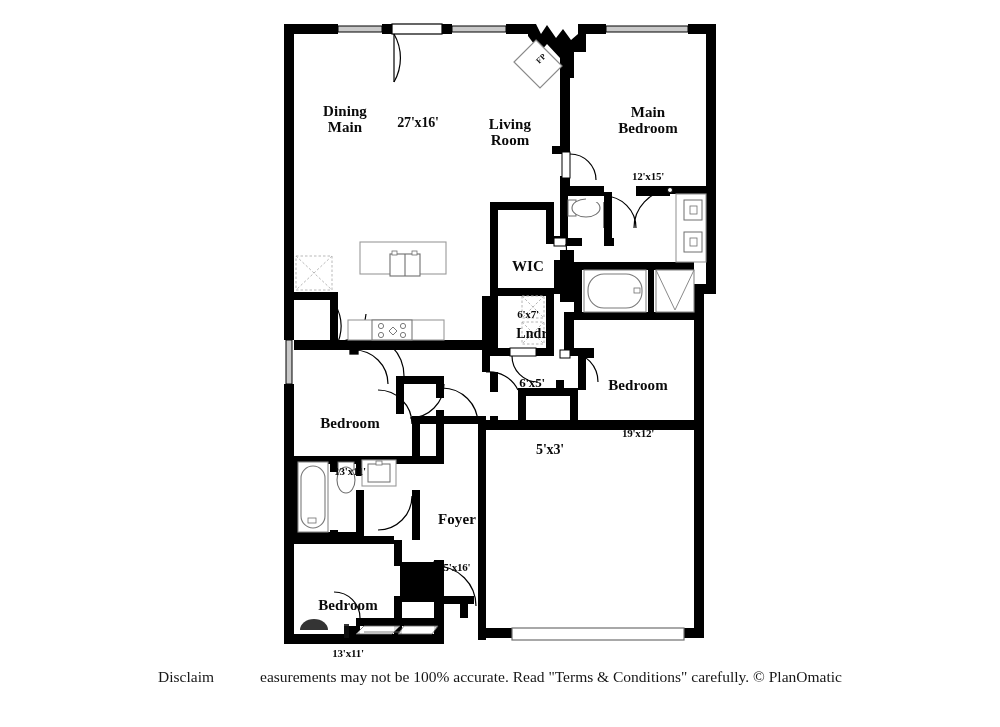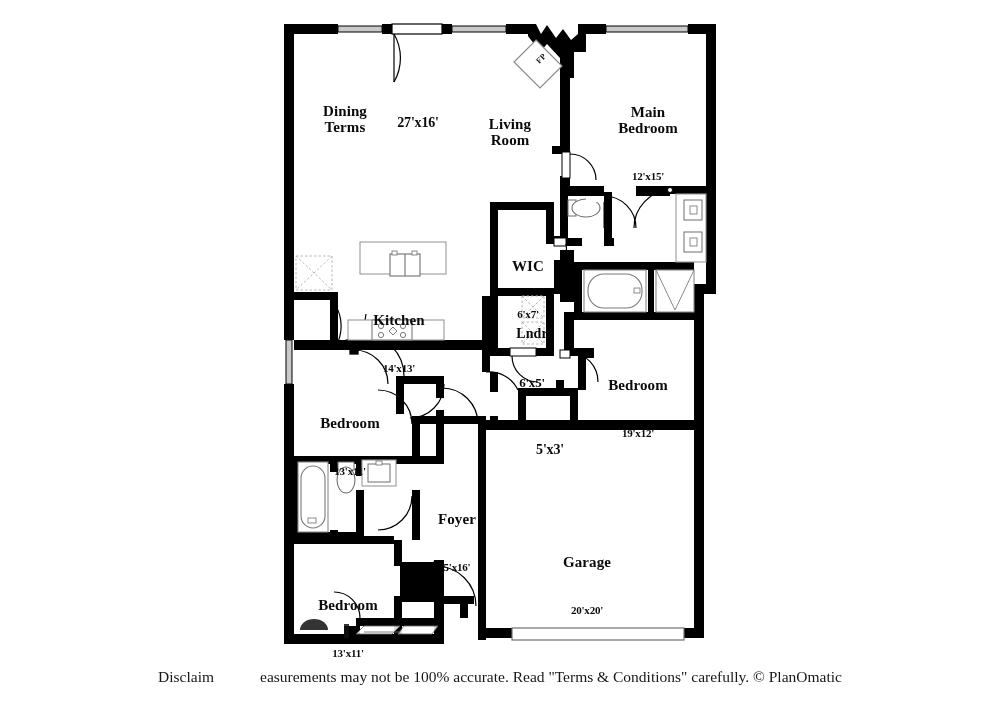--- a/index.html
+++ b/index.html
@@ -390,45 +390,41 @@
     </g>
 
     <g fill="#ffffff" stroke="#8a8a8a" stroke-width="1.2">
       <path d="M536,40 L562,66 L540,88 L514,62 Z"></path>
     </g>
 
   </svg>
 
   <div class="room-label" style="left:295px; top:70px; width:100px;">
     <span class="rl-name">Dining
-Terms</span>
+Main</span>
   </div>
 
   <div class="dim-only" style="left:368px; top:115px; width:100px;">27'x16'</div>
 
   <div class="room-label" style="left:462px; top:83px; width:96px;">
     <span class="rl-name">Living
 Room</span>
   </div>
 
   <div class="room-label" style="left:588px; top:71px; width:120px;">
     <span class="rl-name">Main
 Bedroom</span>
     <span class="rl-dim">12'x15'</span>
   </div>
 
   <div class="room-label" style="left:478px; top:225px; width:100px;">
     <span class="rl-name">WIC</span>
     <span class="rl-dim">6'x7'</span>
   </div>
 
-  <div class="room-label" style="left:344px; top:279px; width:110px;">
-    <span class="rl-name">Kitchen</span>
-    <span class="rl-dim">14'x13'</span>
-  </div>
 
   <div class="room-label small" style="left:488px; top:293px; width:88px;font-family:Liberation Serif, serif;">
     <span class="rl-name">Lndr</span>
     <span class="rl-dim">6'x5'</span>
   </div>
 
   <div class="room-label" style="left:582px; top:344px; width:112px;">
     <span class="rl-name">Bedroom</span>
     <span class="rl-dim">19'x12'</span>
   </div>
@@ -438,24 +434,20 @@
     <span class="rl-dim">13'x11'</span>
   </div>
 
   <div class="dim-only" style="left:518px; top:406px; width:64px;margin-top:36px;">5'x3'</div>
 
   <div class="room-label" style="left:410px; top:478px; width:94px;">
     <span class="rl-name">Foyer</span>
     <span class="rl-dim">5'x16'</span>
   </div>
 
-  <div class="room-label" style="left:531px; top:521px; width:112px;">
-    <span class="rl-name">Garage</span>
-    <span class="rl-dim">20'x20'</span>
-  </div>
 
   <div class="room-label" style="left:292px; top:564px; width:112px;">
     <span class="rl-name">Bedroom</span>
     <span class="rl-dim">13'x11'</span>
   </div>
 
   <div class="fp-label" style="left:536px; top:54px;">FP</div>
 
 </div>
 

